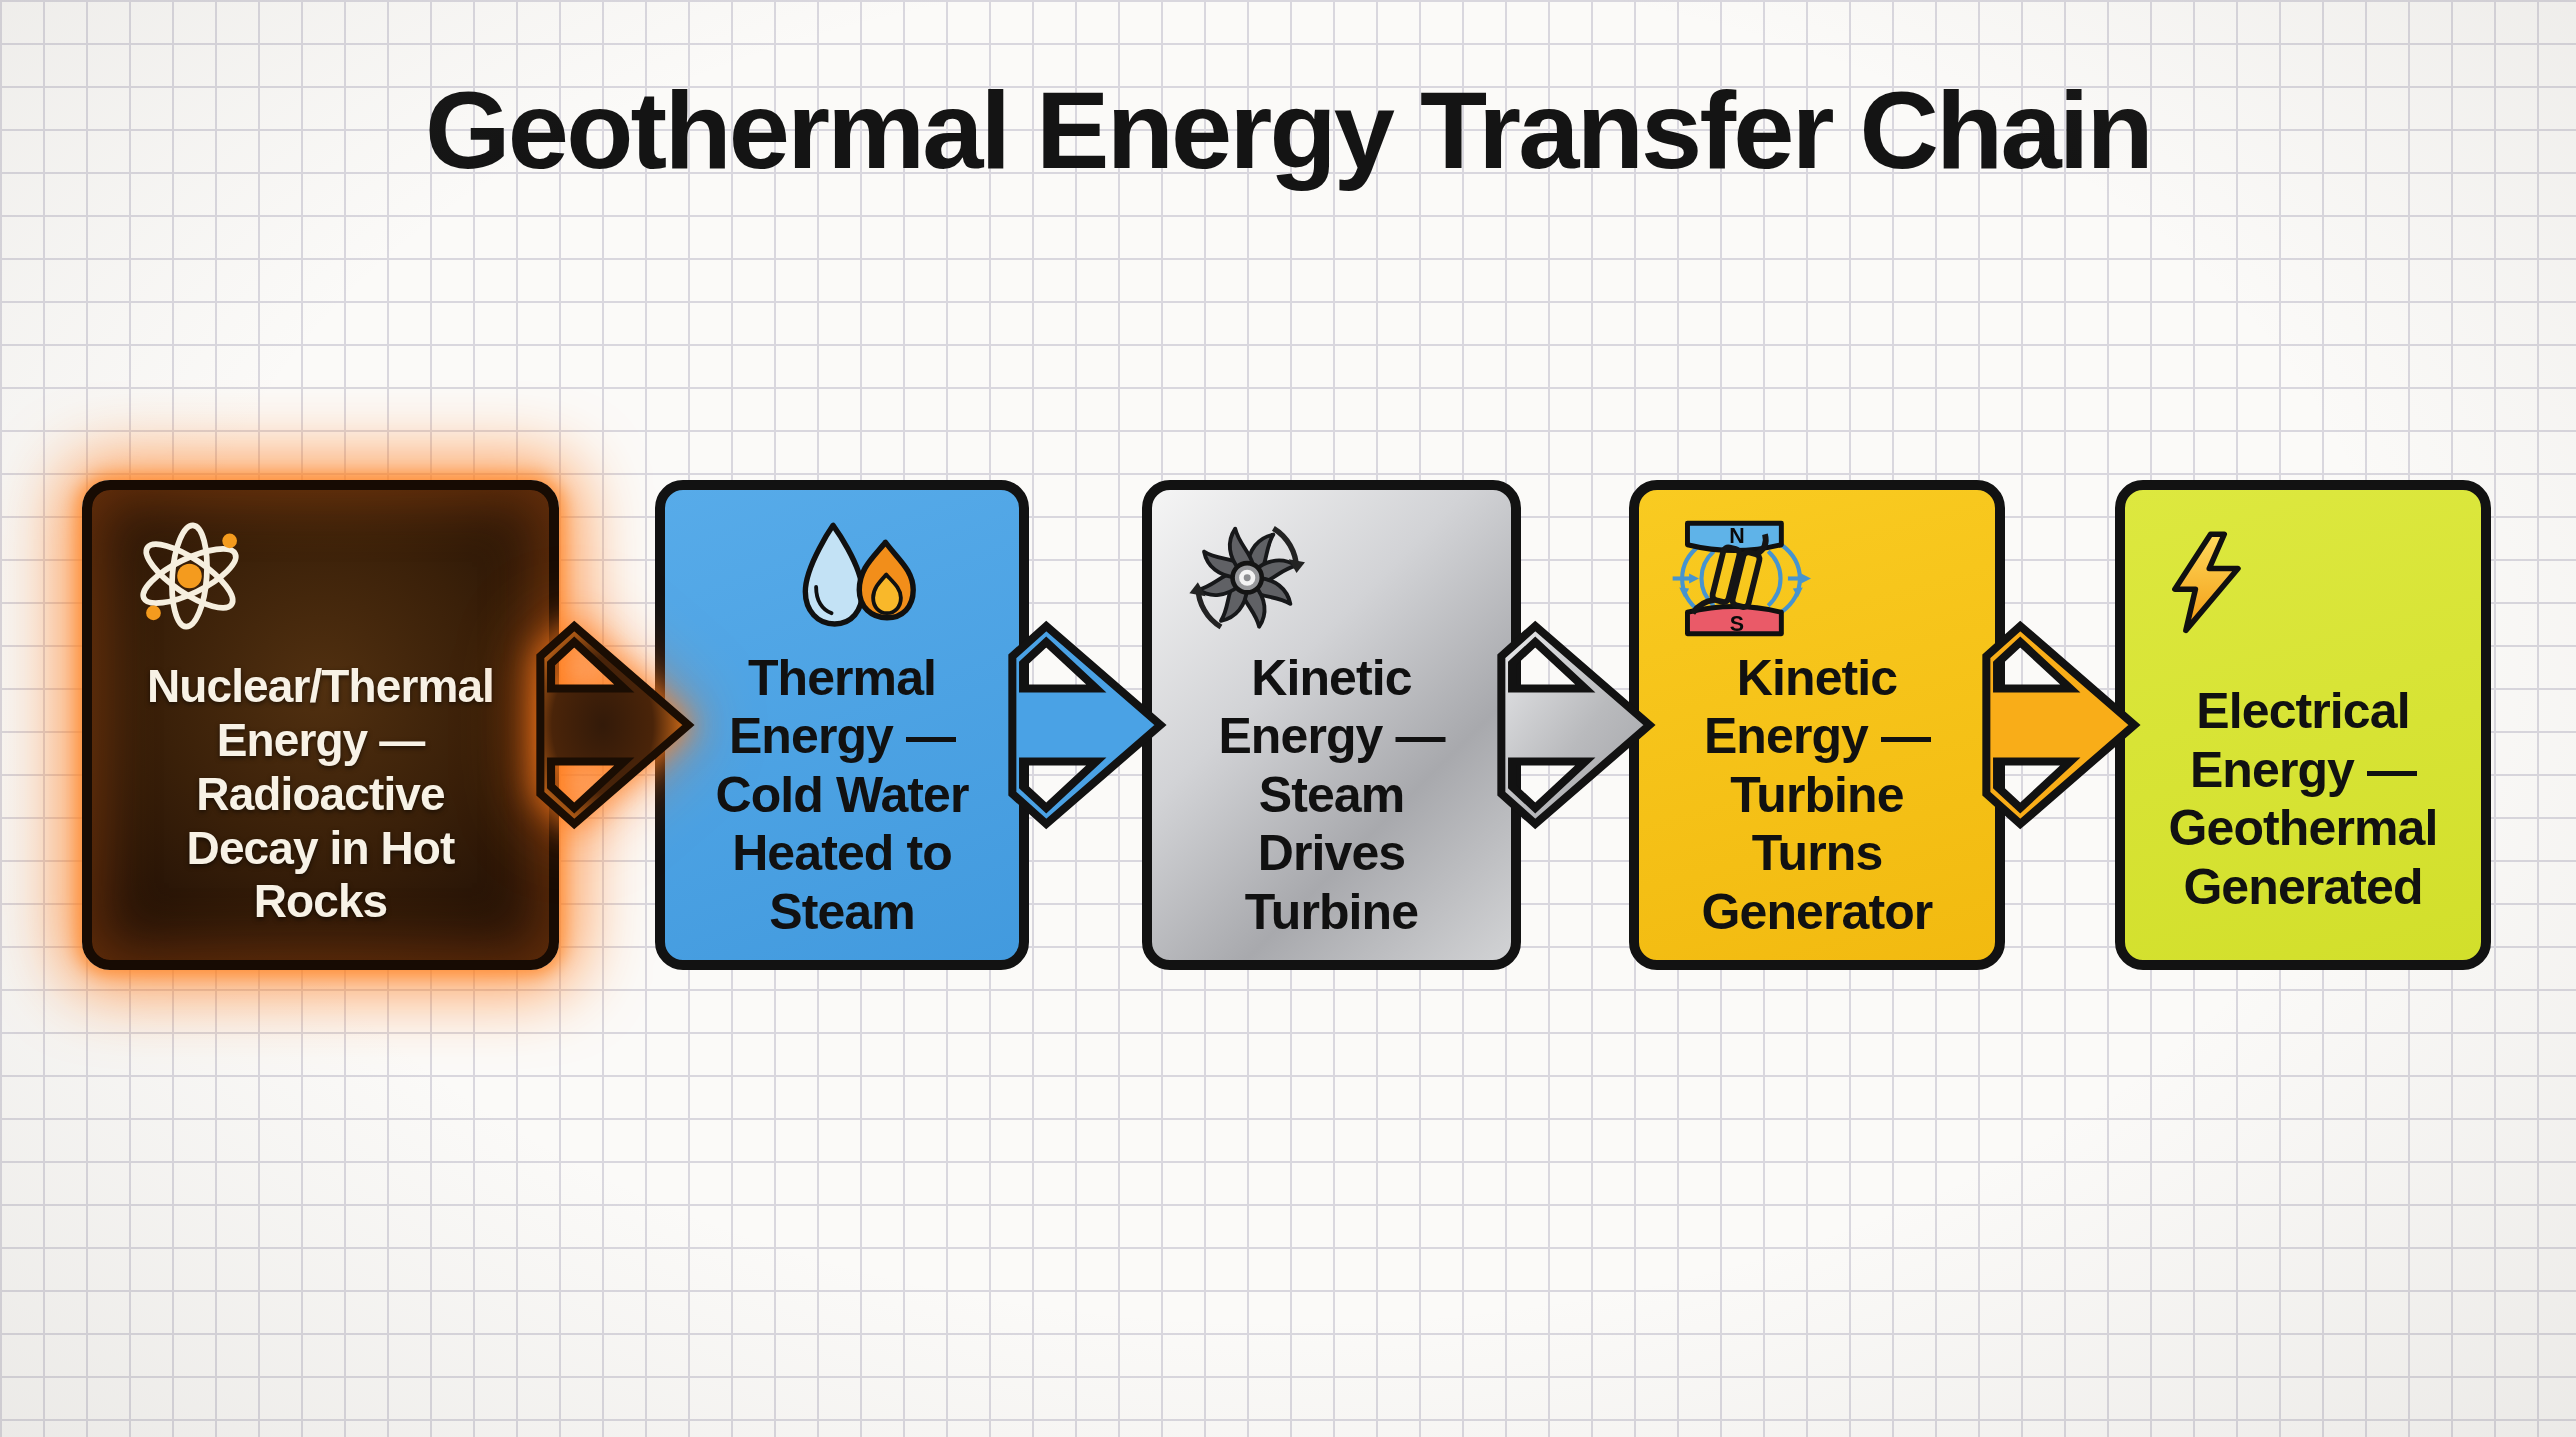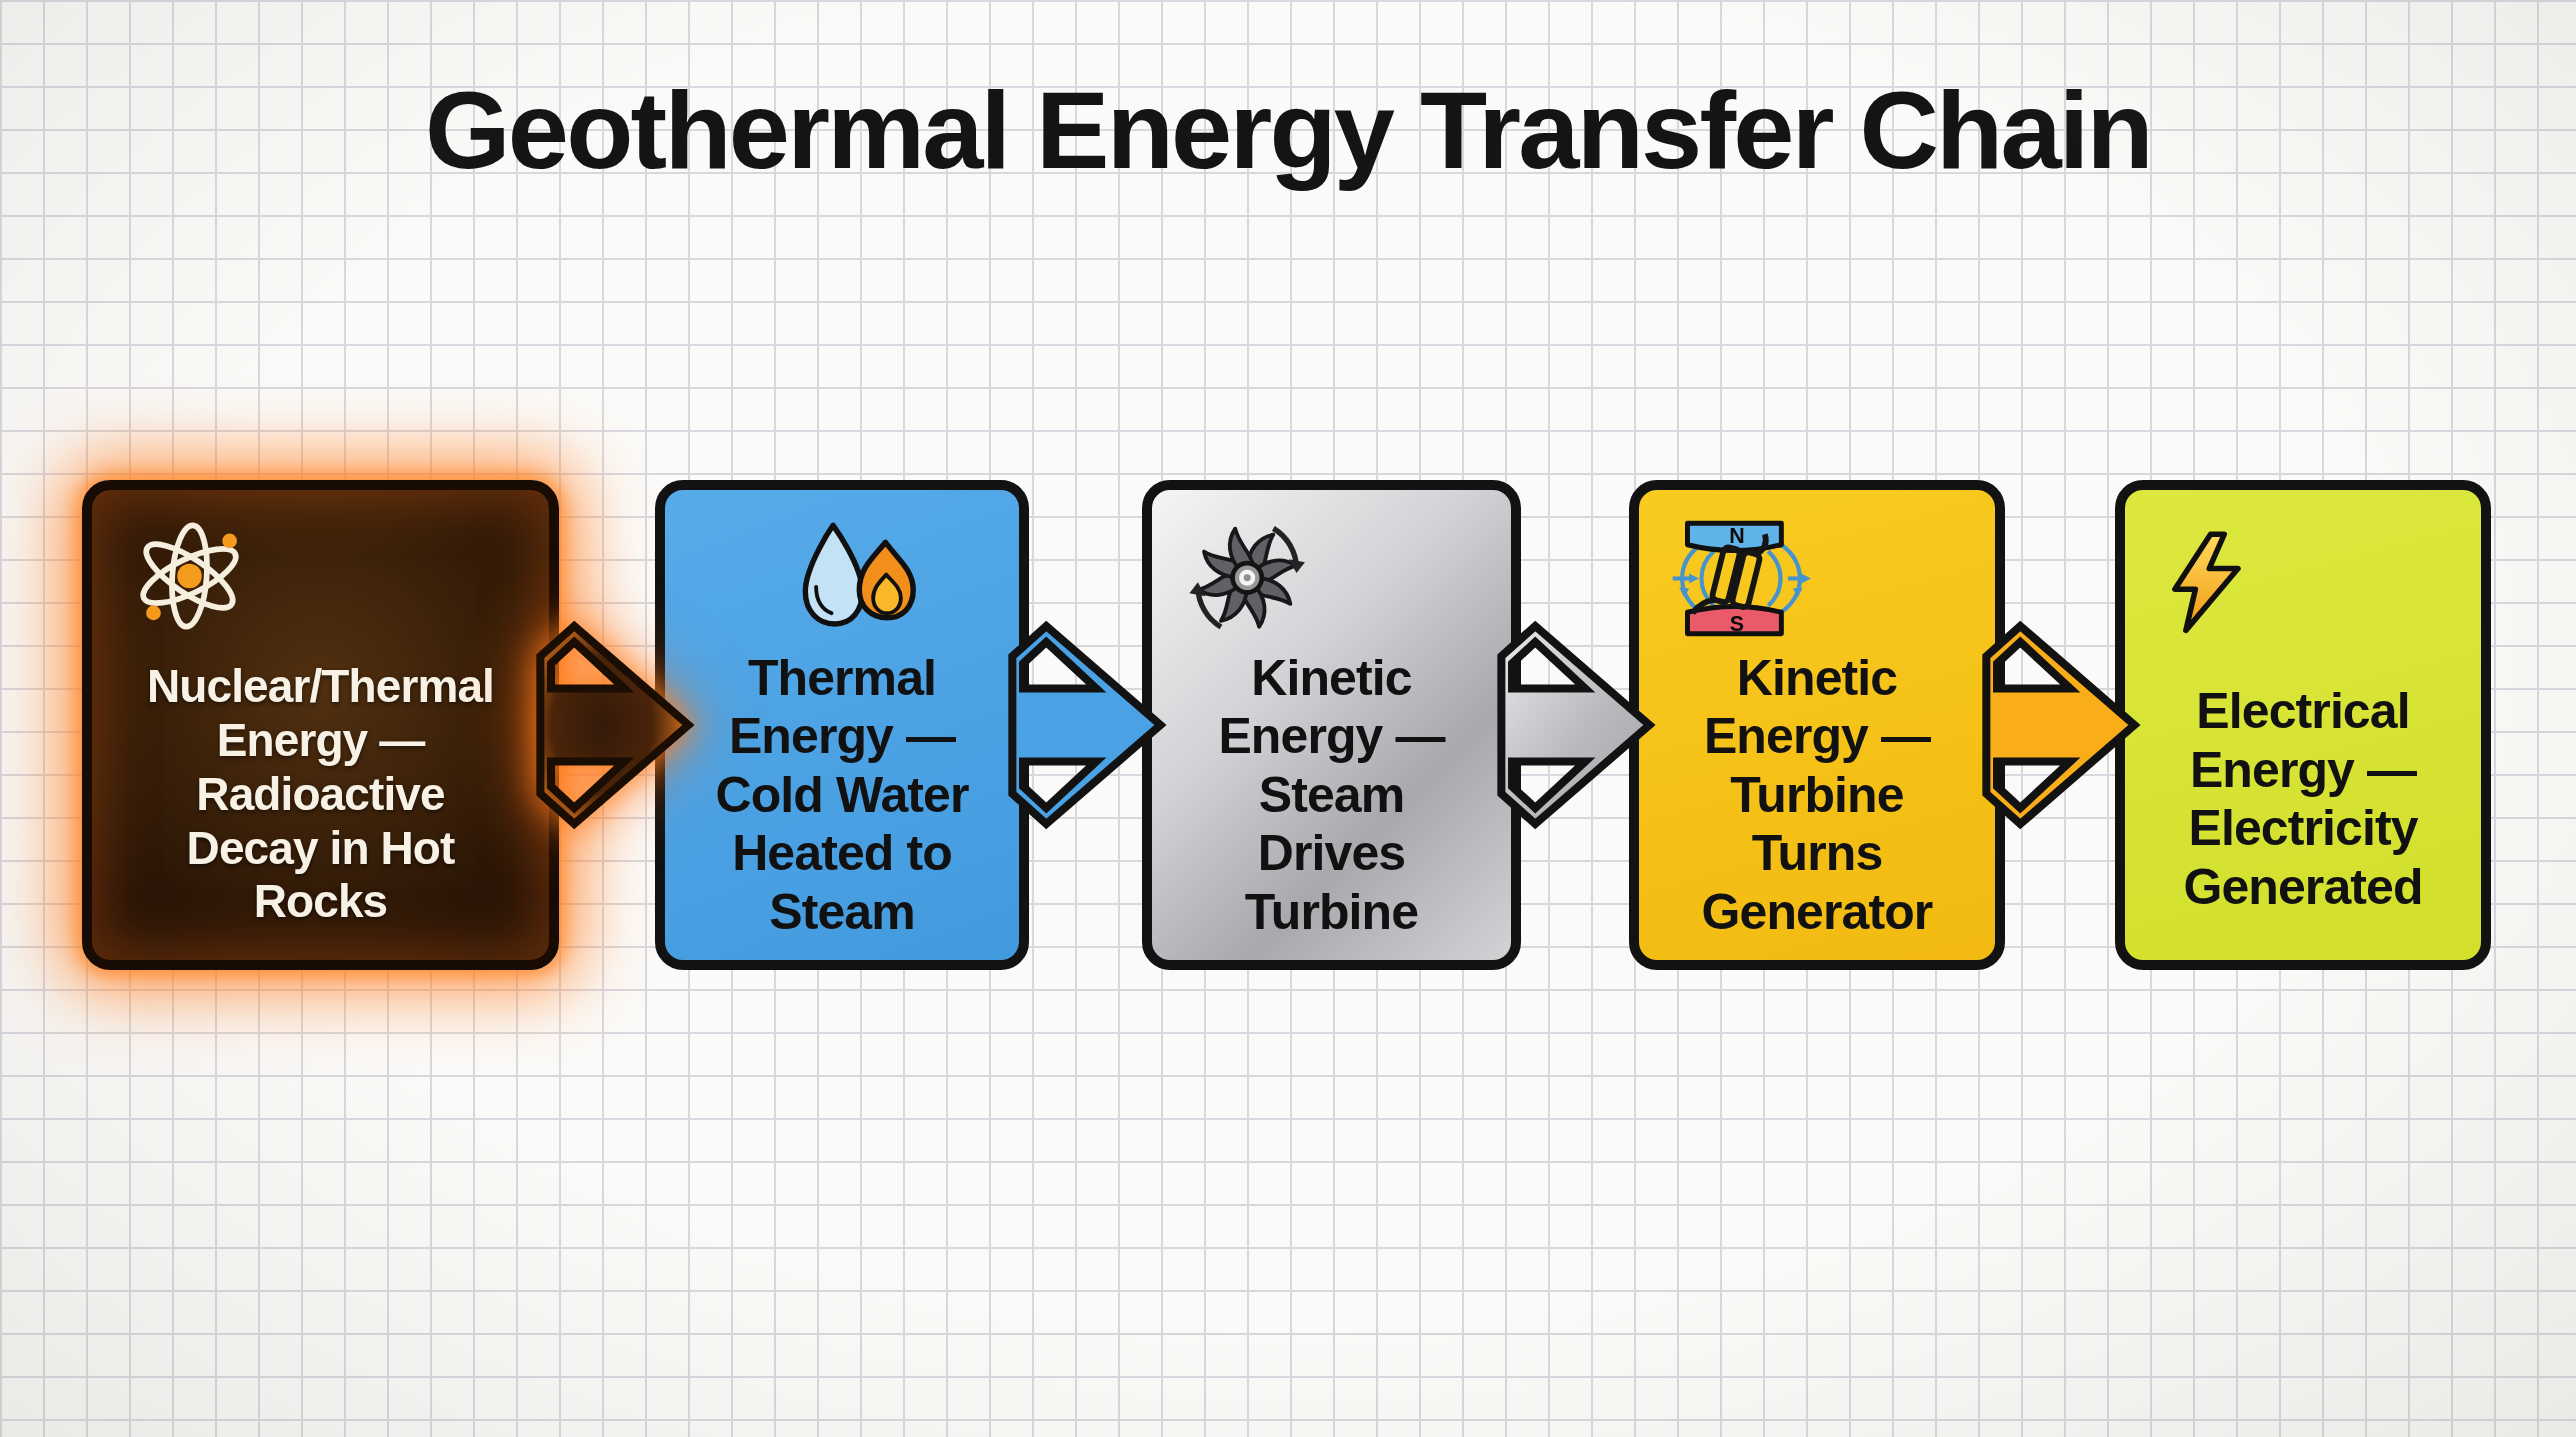--- a/index.html
+++ b/index.html
@@ -215,19 +215,19 @@
             <stop offset="0%" stop-color="#ffd95c"></stop>
             <stop offset="100%" stop-color="#f29a12"></stop>
           </linearGradient>
         </defs>
         <path d="M78,4 L26,84 H56 L42,144 L118,54 H76 L98,4 Z" fill="url(#boltg)" stroke="#101010" stroke-width="8" stroke-linejoin="round"></path>
       </svg>
     </div>
     <div class="labelwrap">
       <div class="label">Electrical
 Energy —
-Electricity
+Geothermal
 Generated</div>
     </div>
   </section>
 
 </div>
 
 
 </body></html>

